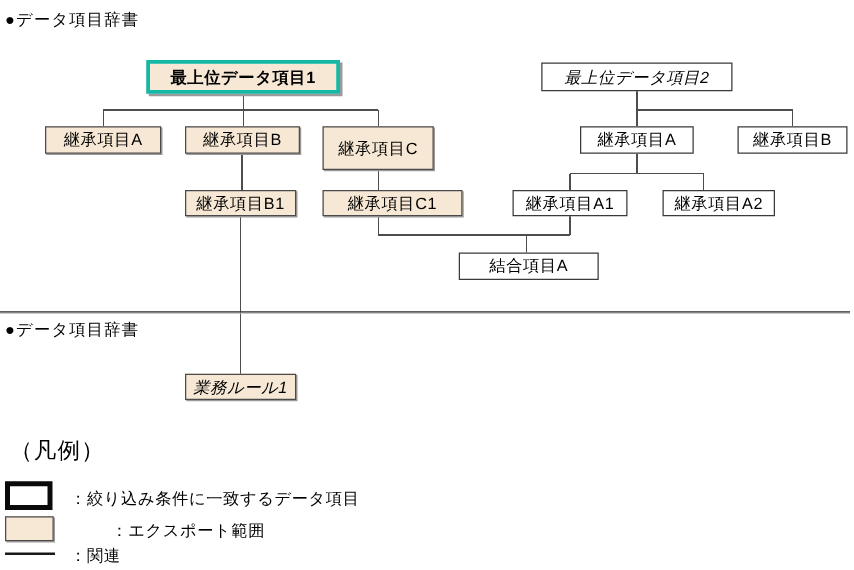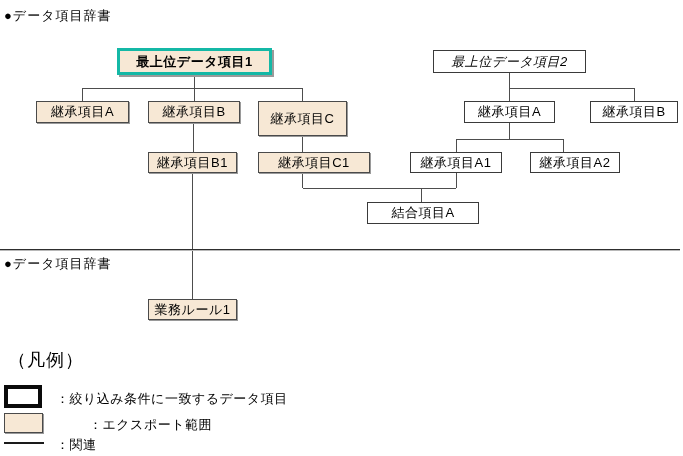--- a/index.html
+++ b/index.html
@@ -42,21 +42,21 @@
   #n2{left:148px;top:101px;width:92px;height:22px;}
   #n3{left:258px;top:101px;width:89px;height:35px;text-align:center;}
   #n4{left:148px;top:152px;width:89px;height:21px;}
   #n5{left:258px;top:152px;width:112px;height:21px;}
   #n6{left:433px;top:50px;width:153px;height:23px;font-style:italic;}
   #n7{left:464px;top:101px;width:91px;height:22px;}
   #n8{left:590px;top:101px;width:88px;height:22px;}
   #n9{left:410px;top:152px;width:92px;height:21px;}
   #n10{left:530px;top:152px;width:90px;height:21px;}
   #n11{left:367px;top:202px;width:112px;height:22px;}
-  #n12{left:148px;top:299px;width:89px;height:21px;}
+  #n12{left:148px;top:299px;width:89px;height:21px;font-style:italic;}
   
   #legend-title{position:absolute;left:8px;top:348px;font-size:18px;letter-spacing:1px;}
   .legend-label{position:absolute;left:56px;font-size:13px;letter-spacing:0.5px;white-space:nowrap;}
   #lg-label-0{top:390px;}
   #lg-label-1{top:416px;margin-left:33px;}
   #lg-label-2{top:436px;}
   #lg-box-bold{
     position:absolute;left:4px;top:385px;width:38px;height:23px;box-sizing:border-box;
     border:4px solid #0a0a0a;background:#ffffff;
   }

